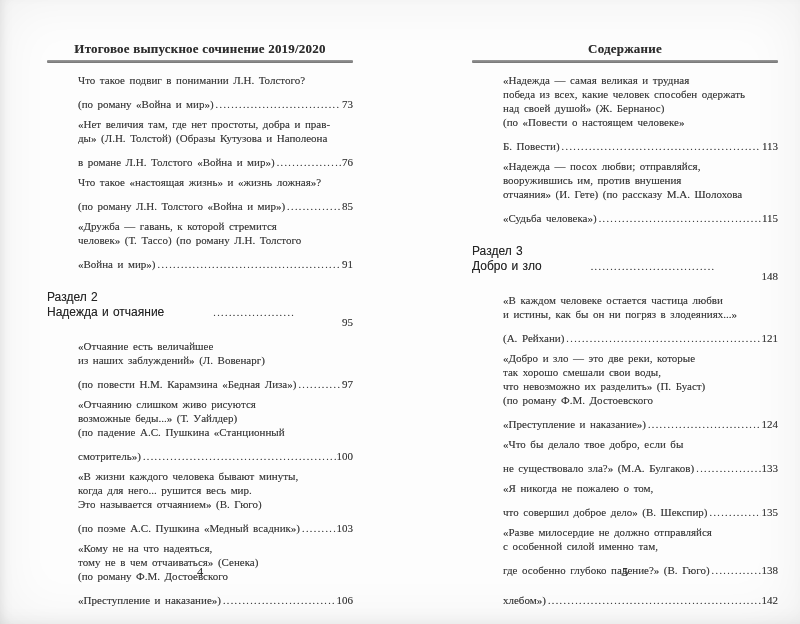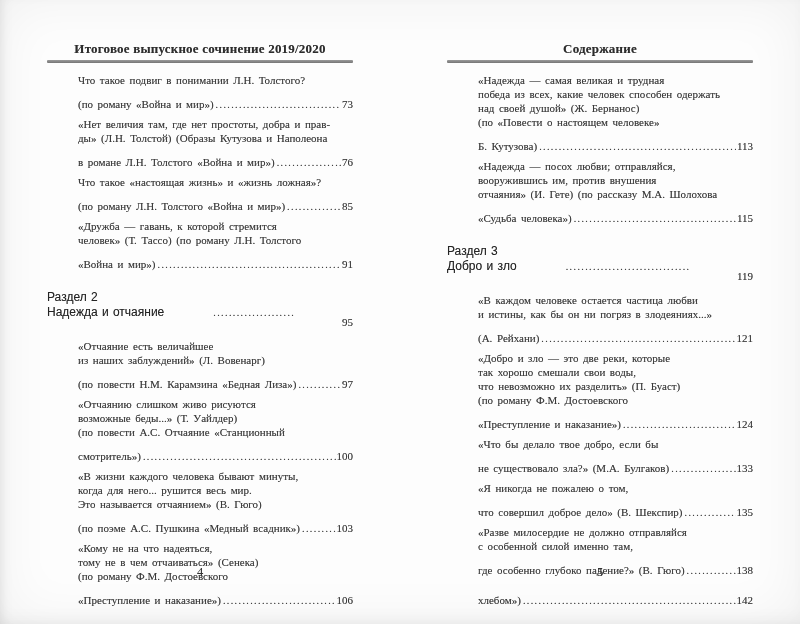--- a/index.html
+++ b/index.html
@@ -23,21 +23,21 @@
     pointer-events: none;
     z-index: 5;
   }
   .page-col {
     position: absolute;
     top: 0;
     width: 306px;
     height: 624px;
   }
   .page-col.left  { left: 47px; }
-  .page-col.right { left: 447px; }
+  .page-col.right { left: 472px; }
 
   .page-header {
     margin-top: 41px;
     text-align: center;
     font-family: "Liberation Serif", serif;
     font-weight: bold;
     font-size: 13px;
     line-height: 15px;
     color: #2d2d2d;
     letter-spacing: 0.2px;
@@ -196,21 +196,21 @@
             <span class="ltext">(по повести Н.М. Карамзина «Бедная Лиза»)</span>
             <span class="dots"></span>
             <span class="pnum">97</span>
           </div>
         </div>
         <div class="entry">
           <div>
 
           <div class="line">«Отчаянию слишком живо рисуются</div>
             <div class="line">возможные беды...» (Т. Уайлдер)</div>
-            <div class="line">(по повести А.С. Отчаяние «Станционный</div>
+            <div class="line">(по падение А.С. Пушкина «Станционный</div>
           </div>
           <div class="lastline">
             <span class="ltext">смотритель»)</span>
             <span class="dots"></span>
             <span class="pnum">100</span>
           </div>
         </div>
         <div class="entry">
           <div>
 
@@ -250,21 +250,21 @@
 
     <div class="entry">
           <div>
 
           <div class="line">«Надежда — самая великая и трудная</div>
             <div class="line">победа из всех, какие человек способен одержать</div>
             <div class="line">над своей душой» (Ж. Бернанос)</div>
             <div class="line">(по «Повести о настоящем человеке»</div>
           </div>
           <div class="lastline">
-            <span class="ltext">Б. Кутузова)</span>
+            <span class="ltext">Б. Повести)</span>
             <span class="dots"></span>
             <span class="pnum">113</span>
           </div>
         </div>
         <div class="entry">
           <div>
 
           <div class="line">«Надежда — посох любви; отправляйся,</div>
             <div class="line">вооружившись им, против внушения</div>
             <div class="line">отчаяния» (И. Гете) (по рассказу М.А. Шолохова</div>
@@ -275,21 +275,21 @@
             <span class="pnum">115</span>
           </div>
         </div>
       </div>
 
     <div class="section">
       <div class="section-label">Раздел 3</div>
       <div class="lastline">
         <span class="ltext">Добро и зло</span>
         <span class="dots"></span>
-        <span class="pnum">119</span>
+        <span class="pnum">148</span>
       </div>
     </div>
 
     <div class="entries">
 
     <div class="entry">
           <div>
 
           <div class="line">«В каждом человеке остается частица любви</div>
             <div class="line">и истины, как бы он ни погряз в злодеяниях...»</div>

